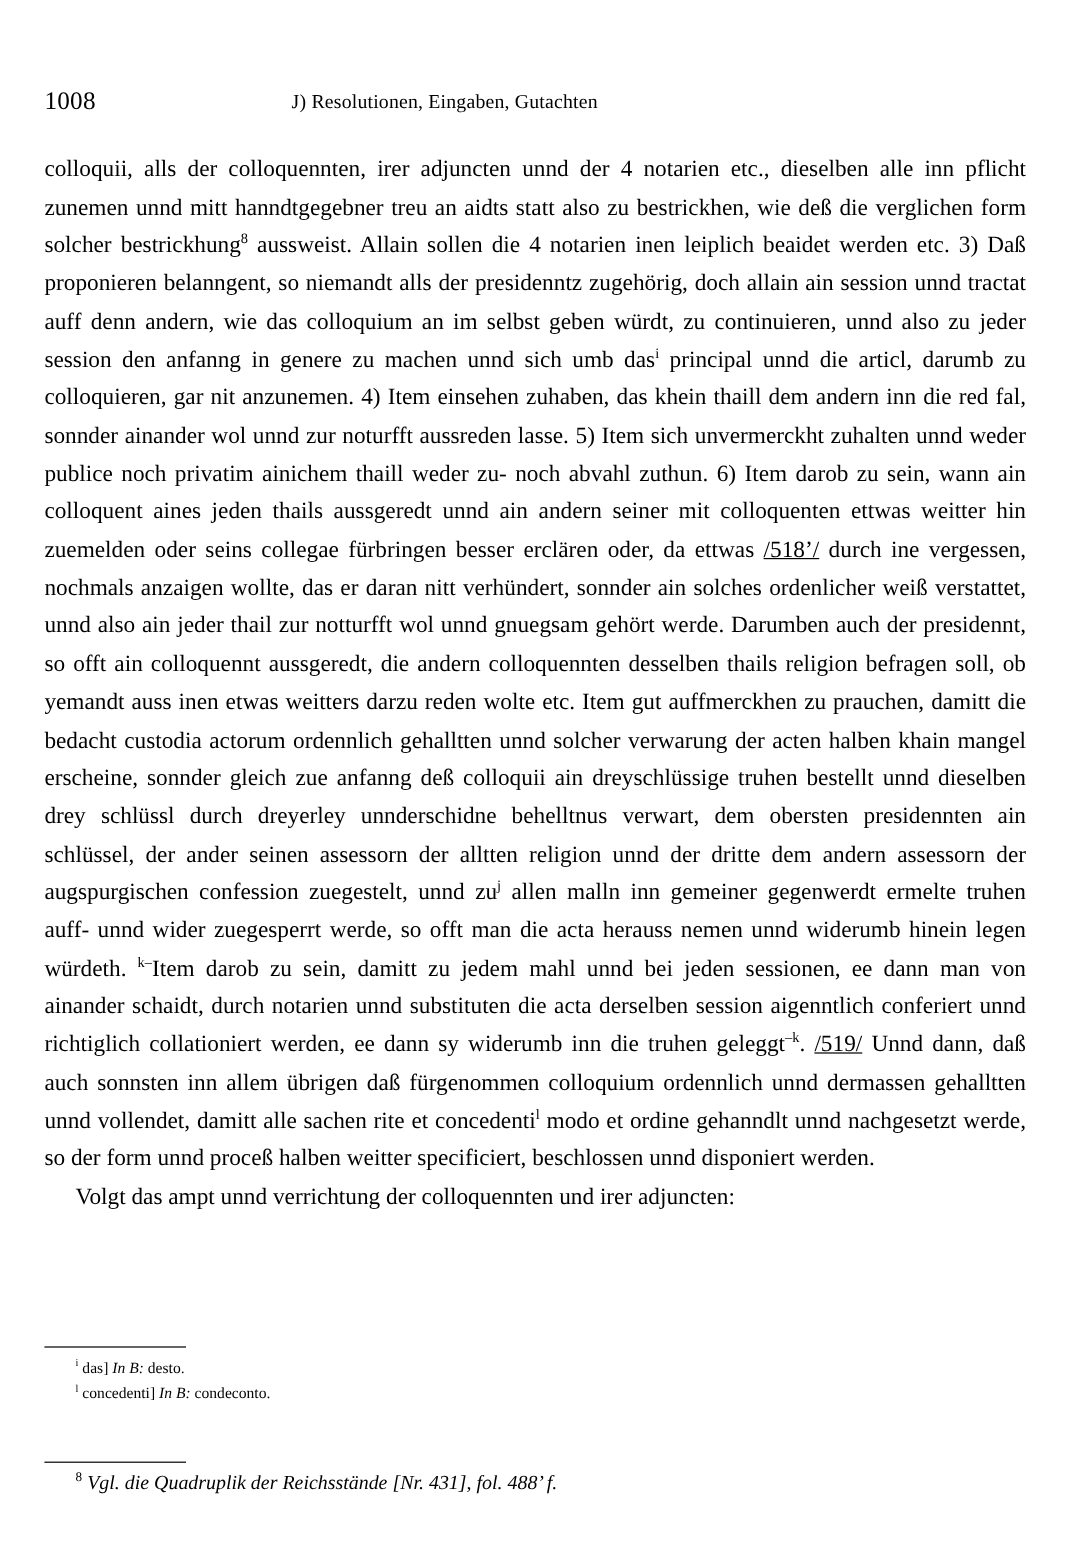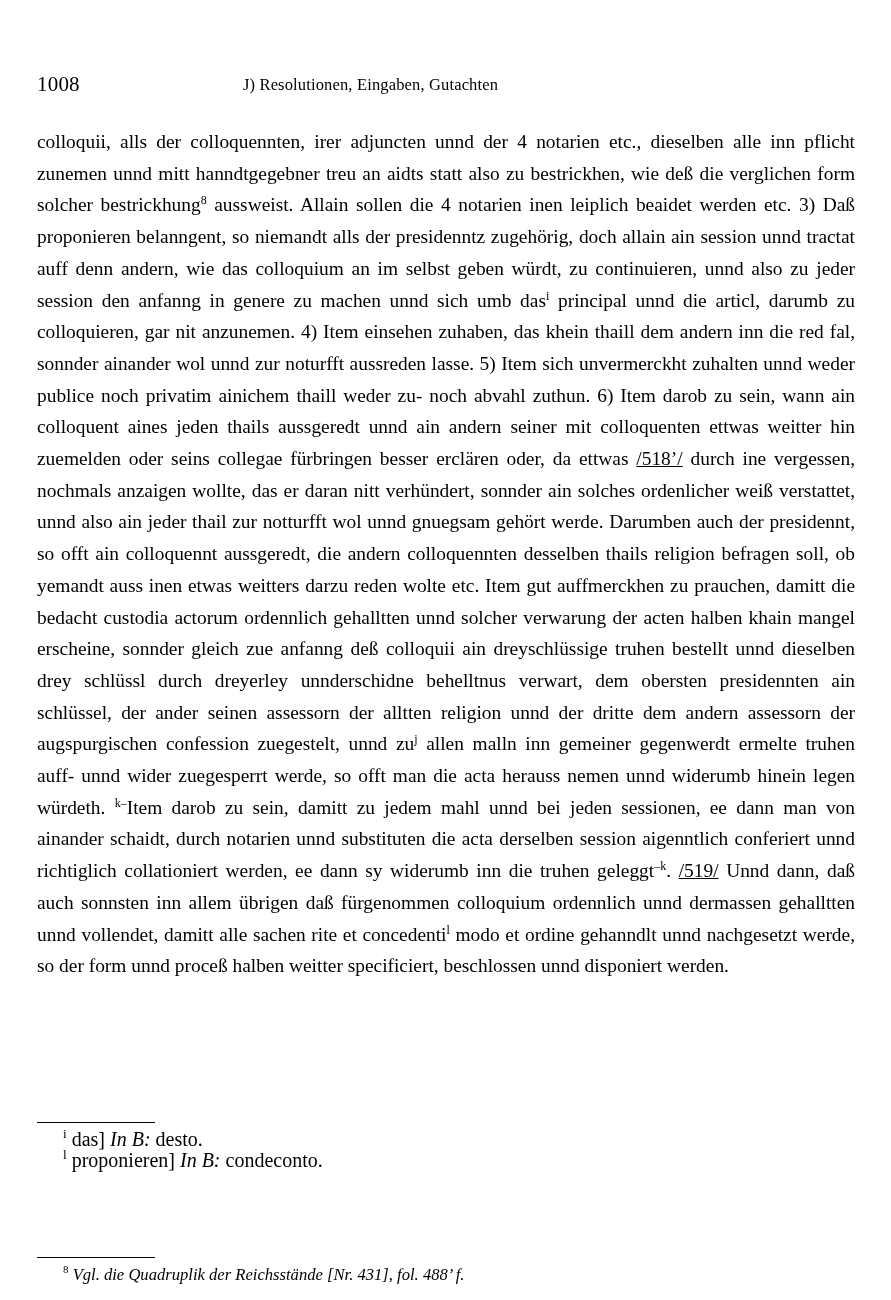--- a/index.html
+++ b/index.html
@@ -81,37 +81,36 @@
     top: 1122px;
     width: 818px;
   }
   .rule-short {
     width: 118px;
     height: 0;
     border-top: 1.1px solid #000;
     margin: 0 0 6px 0;
   }
   .app-line {
-    font-size: 20px;
+    font-size: 13px;
     line-height: 21.4px;
     padding-left: 26px;
     white-space: nowrap;
   }
   .app-line sup {
     font-size: 0.66em;
   }
   .it { font-style: italic; }
 
   
   .footnotes {
     position: absolute;
     left: 37px;
     top: 1218px;
     width: 818px;
-    margin-top: 39px;
   }
   .fn-line {
     font-size: 16.6px;
     line-height: 22px;
     padding-left: 26px;
     font-style: italic;
     white-space: nowrap;
   }
   .fn-line sup {
     font-style: normal;
@@ -123,26 +122,27 @@
 
 <div class="page">
 
   <div class="running-head">
     <span class="folio-number">1008</span>
     <span class="head-title">J) Resolutionen, Eingaben, Gutachten</span>
   </div>
 
   <div class="textblock">
     <p><span>colloquii, alls der colloquennten, irer adjuncten unnd der 4 notarien etc., dieselben alle inn pflicht zunemen unnd mitt hanndtgegebner treu an aidts statt also zu bestrickhen, wie deß die verglichen form solcher bestrickhung</span><sup>8</sup><span> aussweist. Allain sollen die 4 notarien inen leiplich beaidet werden etc. 3) Daß proponieren belanngent, so niemandt alls der presidenntz zugehörig, doch allain ain session unnd tractat auff denn andern, wie das colloquium an im selbst geben würdt, zu continuieren, unnd also zu jeder session den anfanng in genere zu machen unnd sich umb das</span><sup>i</sup><span> principal unnd die articl, darumb zu colloquieren, gar nit anzunemen. 4) Item einsehen zuhaben, das khein thaill dem andern inn die red fal, sonnder ainander wol unnd zur noturfft aussreden lasse. 5) Item sich unvermerckht zuhalten unnd weder publice noch privatim ainichem thaill weder zu- noch abvahl zuthun. 6) Item darob zu sein, wann ain colloquent aines jeden thails aussgeredt unnd ain andern seiner mit colloquenten ettwas weitter hin zuemelden oder seins collegae fürbringen besser erclären oder, da ettwas </span><span class="folio-mark">/518’/</span><span> durch ine vergessen, nochmals anzaigen wollte, das er daran nitt verhündert, sonnder ain solches ordenlicher weiß verstattet, unnd also ain jeder thail zur notturfft wol unnd gnuegsam gehört werde. Darumben auch der presidennt, so offt ain colloquennt aussgeredt, die andern colloquennten desselben thails religion befragen soll, ob yemandt auss inen etwas weitters darzu reden wolte etc. Item gut auffmerckhen zu prauchen, damitt die bedacht custodia actorum ordennlich gehalltten unnd solcher verwarung der acten halben khain mangel erscheine, sonnder gleich zue anfanng deß colloquii ain dreyschlüssige truhen bestellt unnd dieselben drey schlüssl durch dreyerley unnderschidne behelltnus verwart, dem obersten presidennten ain schlüssel, der ander seinen assessorn der alltten religion unnd der dritte dem andern assessorn der augspurgischen confession zuegestelt, unnd zu</span><sup>j</sup><span> allen malln inn gemeiner gegenwerdt ermelte truhen auff- unnd wider zuegesperrt werde, so offt man die acta herauss nemen unnd widerumb hinein legen würdeth. </span><sup>k–</sup><span>Item darob zu sein, damitt zu jedem mahl unnd bei jeden sessionen, ee dann man von ainander schaidt, durch notarien unnd substituten die acta derselben session aigenntlich conferiert unnd richtiglich collationiert werden, ee dann sy widerumb inn die truhen geleggt</span><sup>–k</sup><span>. </span><span class="folio-mark">/519/</span><span> Unnd dann, daß auch sonnsten inn allem übrigen daß fürgenommen colloquium ordennlich unnd dermassen gehalltten unnd vollendet, damitt alle sachen rite et concedenti</span><sup>l</sup><span> modo et ordine gehanndlt unnd nachgesetzt werde, so der form unnd proceß halben weitter specificiert, beschlossen unnd disponiert werden.</span></p>
+    <p class="indent">Volgt das ampt unnd verrichtung der colloquennten und irer adjuncten:</p>
   </div>
 
   <div class="apparatus">
     <div class="rule-short"></div>
     <div class="app-line"><sup>i</sup> <span>das]</span> <span class="it">In B:</span><span> desto.</span></div>
-    <div class="app-line"><sup>l</sup> <span>proponieren]</span> <span class="it">In B:</span><span> condeconto.</span></div>
+    <div class="app-line"><sup>l</sup> <span>concedenti]</span> <span class="it">In B:</span><span> condeconto.</span></div>
   </div>
 
   <div class="footnotes">
     <div class="rule-short"></div>
     <div class="fn-line"><sup>8</sup> <span>Vgl. die Quadruplik der Reichsstände [Nr. 431], fol. 488’ f.</span></div>
   </div>
 
 </div>
 
 </body></html>

